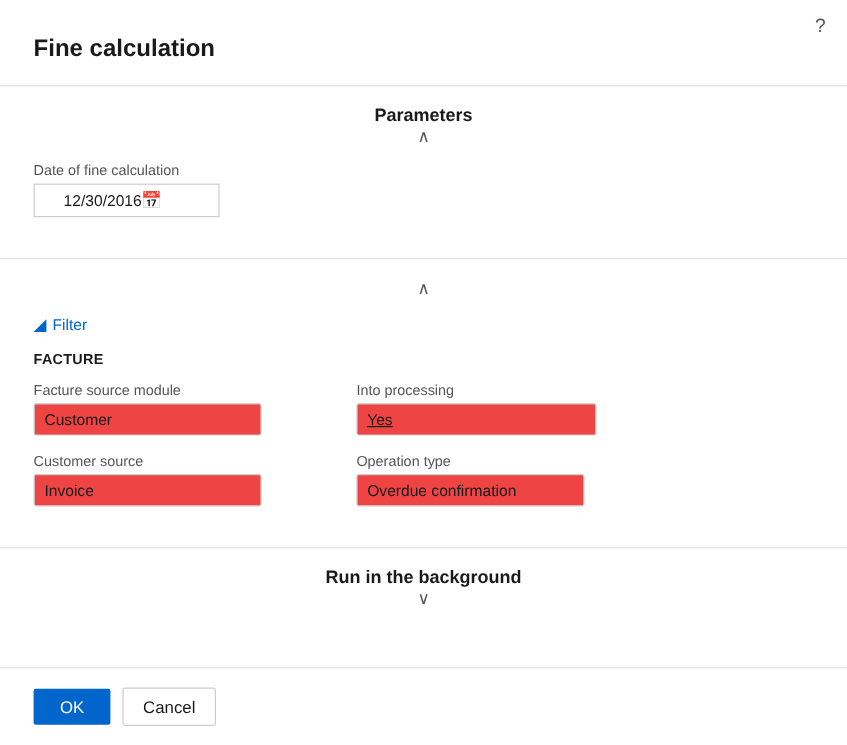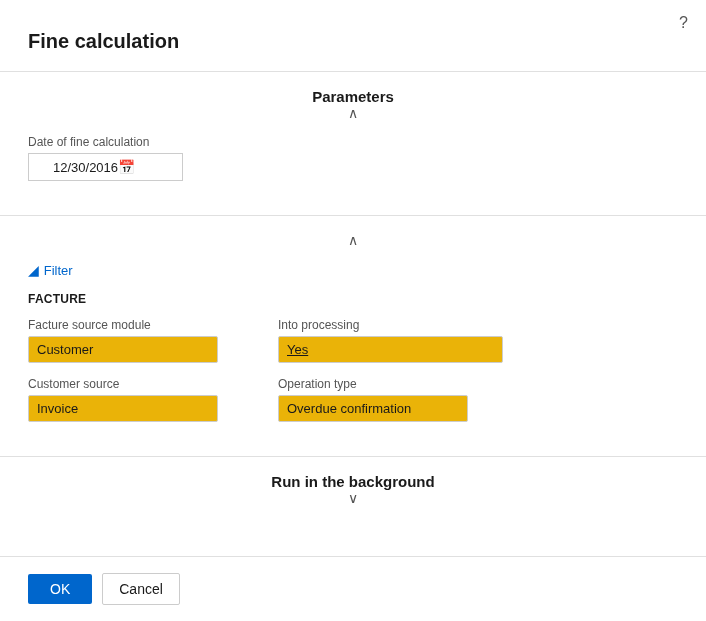--- a/index.html
+++ b/index.html
@@ -54,21 +54,21 @@
       color: #555;
       margin-bottom: 4px;
     }
     .field-input {
       display: flex;
       align-items: center;
       border: 1px solid #ccc;
       border-radius: 2px;
       padding: 5px 8px;
       font-size: 13px;
-      background: #eab308;
+      background: #ef4444;
       width: 190px;
       color: #1a1a1a;
     }
     .field-input-wide {
       width: 190px;
     }
     .date-input {
       display: flex;
       align-items: center;
       border: 1px solid #ccc;
@@ -102,21 +102,21 @@
     }
     .facture-label {
       font-size: 12px;
       font-weight: 700;
       color: #1a1a1a;
       margin-bottom: 12px;
       letter-spacing: 0.02em;
     }
     .two-col {
       display: flex;
-      gap: 60px;
+      gap: 79px;
     }
     .col {
       flex: 0 0 auto;
     }
     .field-group {
       margin-bottom: 14px;
     }
     .bottom-bar {
       border-top: 1px solid #e0e0e0;
       display: flex;
@@ -192,21 +192,21 @@
         <div class="field-group">
           <div class="field-label">Customer source</div>
           <div class="field-input field-input-wide">
             <span>Invoice</span>
           </div>
         </div>
       </div>
       <div class="col">
         <div class="field-group">
           <div class="field-label">Into processing</div>
-          <div class="field-input" style="width:225px;text-decoration:underline;">
+          <div class="field-input" style="width:200px;text-decoration:underline;">
             <span>Yes</span>
           </div>
         </div>
         <div class="field-group">
           <div class="field-label">Operation type</div>
           <div class="field-input" style="width:190px;">
             <span>Overdue confirmation</span>
           </div>
         </div>
       </div>

